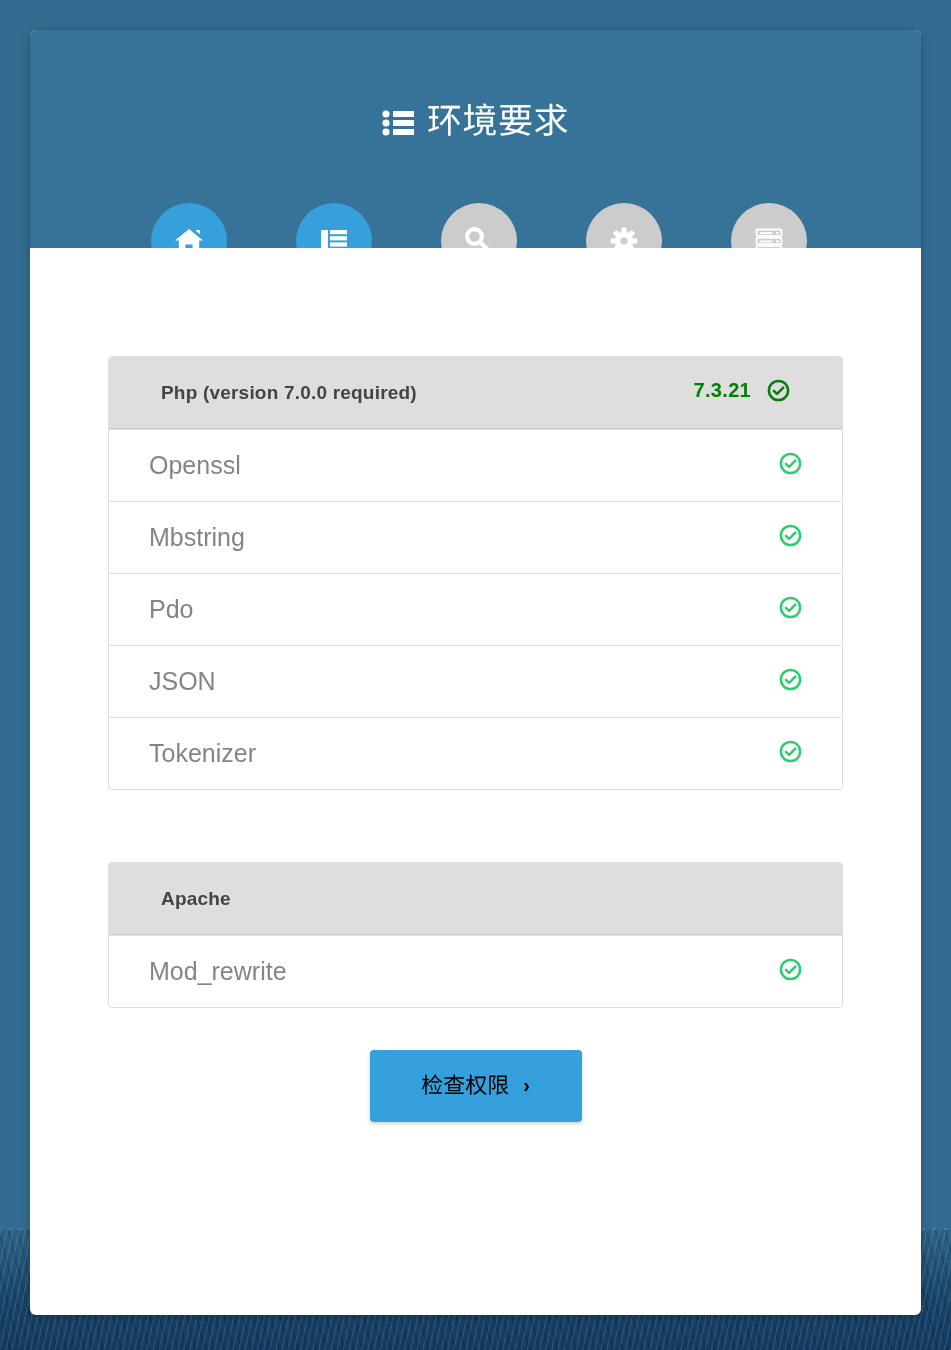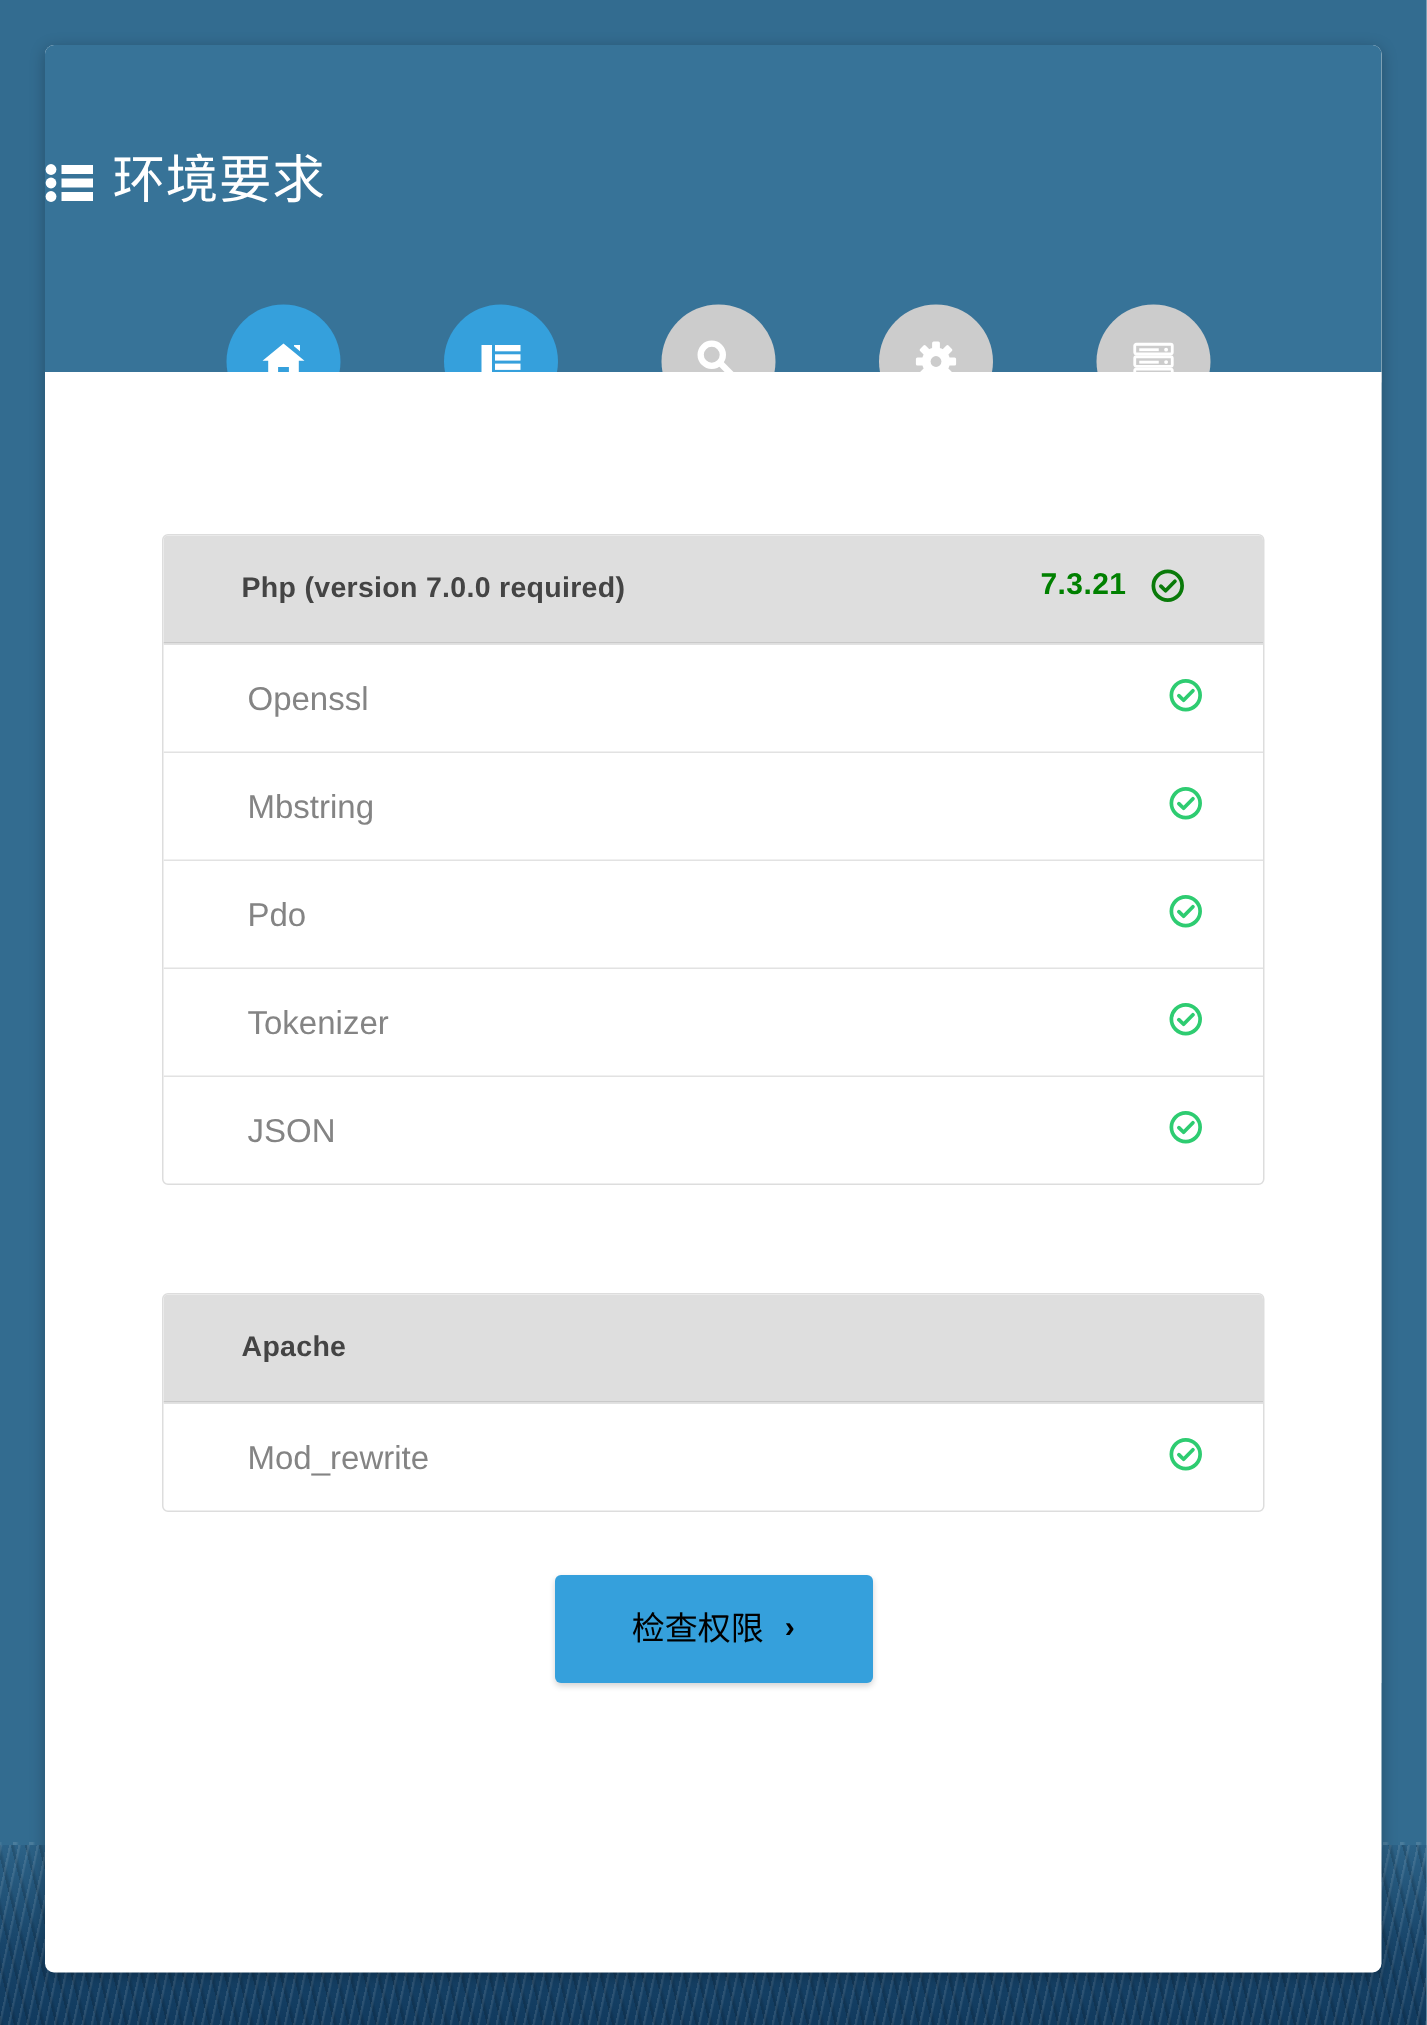--- a/index.html
+++ b/index.html
@@ -77,20 +77,21 @@
   
   .card-header {
     position: relative;
     height: 218px;
     background: #377398;
   }
   .header-title {
     position: absolute;
     left: 0; right: 0;
     top: 73px;
+    text-align: center;
     color: #ffffff;
     font-size: 35px;
     font-weight: 400;
     line-height: 1;
     letter-spacing: .5px;
     white-space: nowrap;
   }
   .header-title .title-icon {
     display: inline-block;
     vertical-align: -4px;
@@ -175,24 +176,23 @@
   .req-row {
     height: 72px;
     padding: 0 40px;
     display: flex;
     align-items: center;
     justify-content: space-between;
     border-top: 1px solid #e2e2e2;
   }
   .req-row:first-of-type { border-top: none; }
   .req-row .req-label {
-    font-size: 22px;
+    font-size: 25px;
     color: #848484;
     font-weight: 400;
-    margin-left: 16px;
   }
 
   .check-icon { display: block; }
 
   .panel-gap { height: 72px; }
 
   
   .actions {
     padding: 42px 0 0;
     text-align: center;
@@ -358,31 +358,31 @@
         <span class="req-label">Pdo</span>
         <span class="check-icon">
           <svg width="23" height="23" viewBox="0 0 24 24" aria-hidden="true">
             <circle cx="12" cy="12" r="10" fill="none" stroke="#2ecc71" stroke-width="2.6"></circle>
             <path d="M7.2 12.3 L10.5 15.5 L17 8.9" fill="none" stroke="#2ecc71" stroke-width="2.6" stroke-linecap="round" stroke-linejoin="round"></path>
           </svg>
         </span>
       </div>
 
       <div class="req-row">
+        <span class="req-label">JSON</span>
+        <span class="check-icon">
+          <svg width="23" height="23" viewBox="0 0 24 24" aria-hidden="true">
+            <circle cx="12" cy="12" r="10" fill="none" stroke="#2ecc71" stroke-width="2.6"></circle>
+            <path d="M7.2 12.3 L10.5 15.5 L17 8.9" fill="none" stroke="#2ecc71" stroke-width="2.6" stroke-linecap="round" stroke-linejoin="round"></path>
+          </svg>
+        </span>
+      </div>
+
+      <div class="req-row">
         <span class="req-label">Tokenizer</span>
-        <span class="check-icon">
-          <svg width="23" height="23" viewBox="0 0 24 24" aria-hidden="true">
-            <circle cx="12" cy="12" r="10" fill="none" stroke="#2ecc71" stroke-width="2.6"></circle>
-            <path d="M7.2 12.3 L10.5 15.5 L17 8.9" fill="none" stroke="#2ecc71" stroke-width="2.6" stroke-linecap="round" stroke-linejoin="round"></path>
-          </svg>
-        </span>
-      </div>
-
-      <div class="req-row">
-        <span class="req-label">JSON</span>
         <span class="check-icon">
           <svg width="23" height="23" viewBox="0 0 24 24" aria-hidden="true">
             <circle cx="12" cy="12" r="10" fill="none" stroke="#2ecc71" stroke-width="2.6"></circle>
             <path d="M7.2 12.3 L10.5 15.5 L17 8.9" fill="none" stroke="#2ecc71" stroke-width="2.6" stroke-linecap="round" stroke-linejoin="round"></path>
           </svg>
         </span>
       </div>
 
     </div>
 

